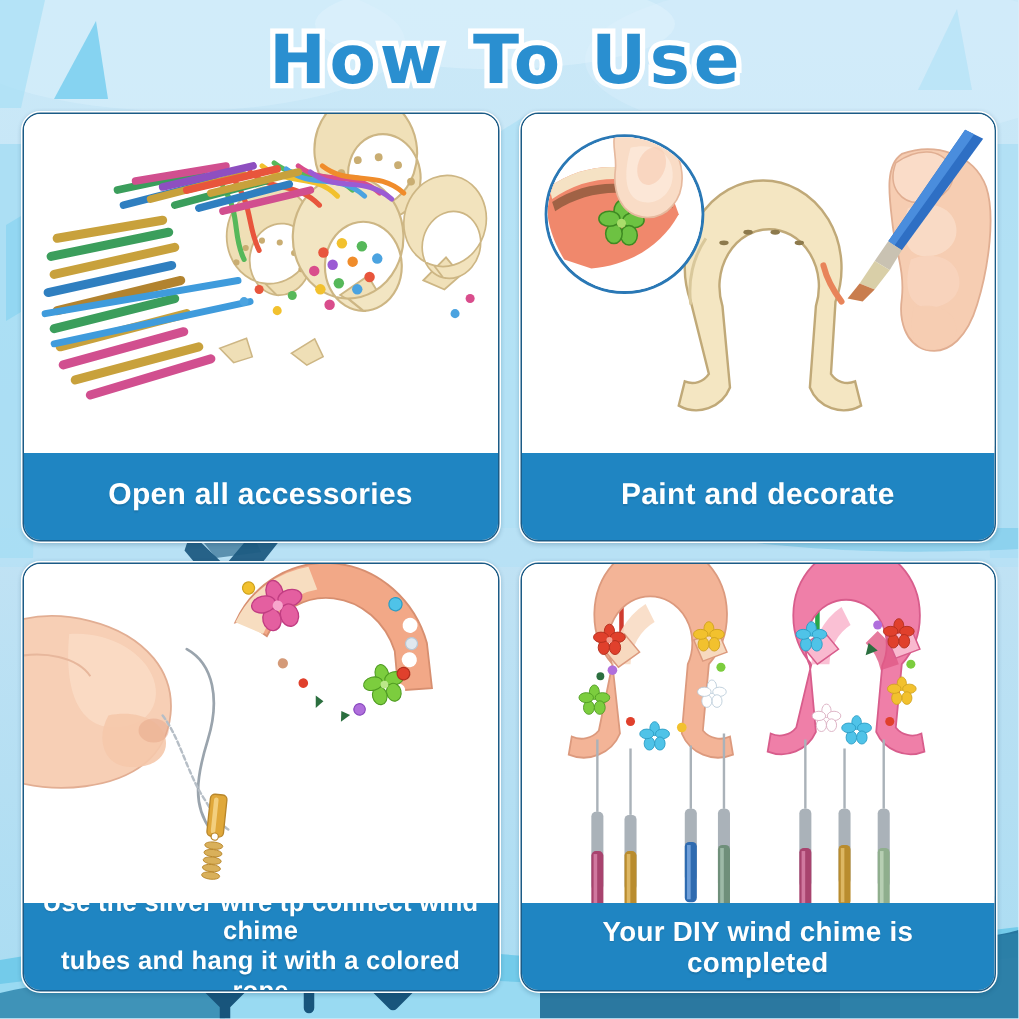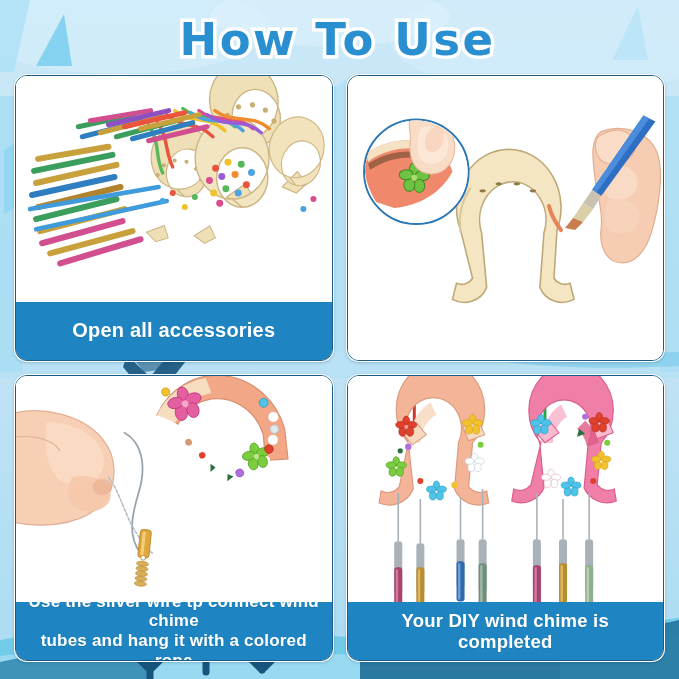--- a/index.html
+++ b/index.html
@@ -315,20 +315,21 @@
                 <circle cx="0" cy="0" r="3" fill="#aadd6b"></circle>
               </g>
 
               <path d="M64 6 C 86 2, 104 14, 106 34 C 108 52, 96 66, 80 64 C 66 62, 60 48, 62 32 C 63 22, 58 12, 64 6 Z" fill="#f9dcc6" stroke="#e6b99e" stroke-width="1.1"></path>
               <path d="M72 18 C 88 14, 100 22, 100 36 C 100 48, 90 56, 80 54 C 70 52, 66 40, 72 18 Z" fill="#fceadb" opacity="0.8"></path>
               <ellipse cx="86" cy="30" rx="9" ry="13" fill="#f7cdb4" opacity="0.65" transform="rotate(20 86 30)"></ellipse>
             </g>
           </g>
         </svg>
       </div>
+      <div class="card-caption">Paint and decorate</div>
     </div>
 
     <div class="card row2 left">
       <div class="card-figure">
         <svg class="fig-svg" viewBox="0 0 314 216" preserveAspectRatio="xMidYMid meet">
           <rect width="314" height="216" fill="#ffffff"></rect>
 
           <g transform="translate(132,26) rotate(-14)">
             <path d="M6 10 a68 72 0 0 1 120 44 l-4 30 l-22 -4 l4 -26 a46 50 0 0 0 -80 -30 l-12 -14 Z" fill="#f2a887" stroke="#d78f70" stroke-width="1.2"></path>
             <path d="M6 10 a68 72 0 0 1 56 -24 l2 16 a50 54 0 0 0 -42 20 Z" fill="#f7ddc0"></path>

